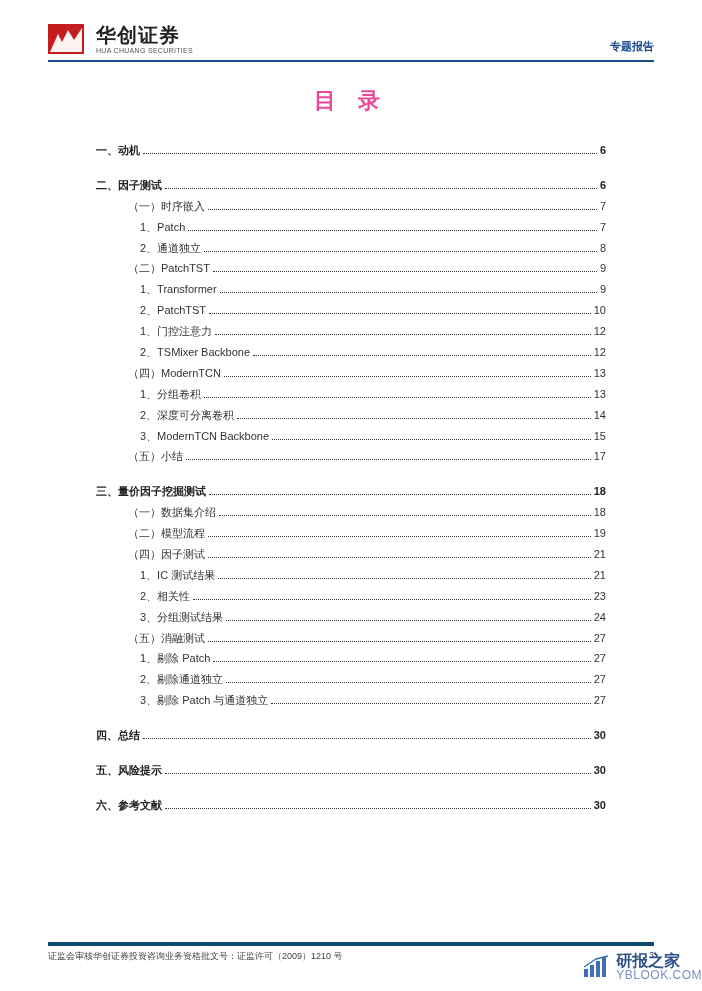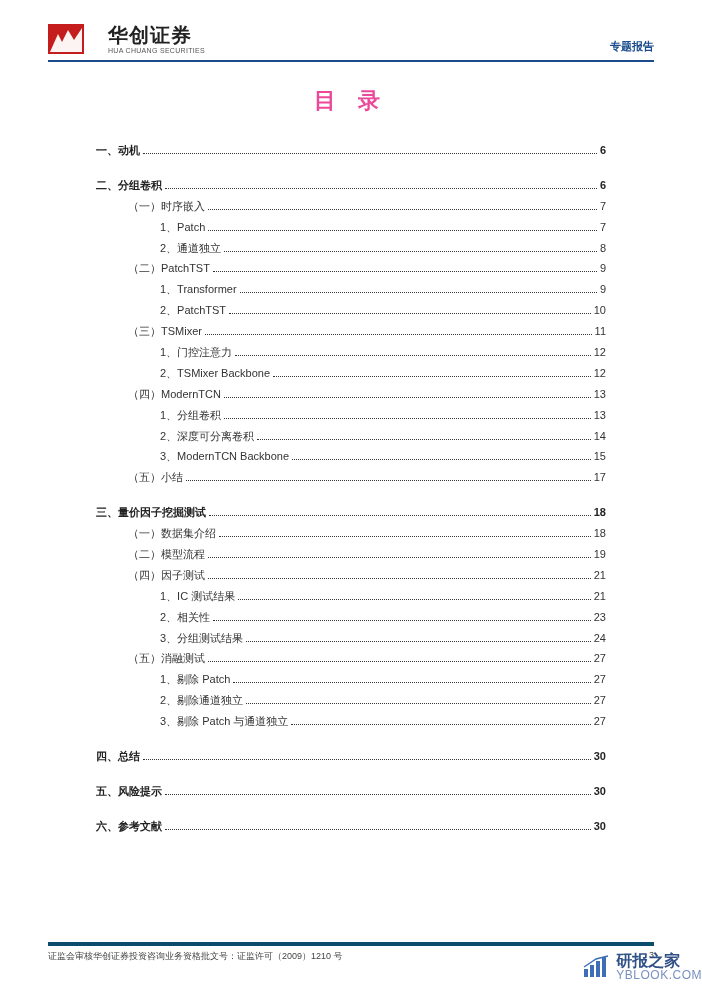--- a/index.html
+++ b/index.html
@@ -1,30 +1,30 @@
 <!DOCTYPE html>
 <html><head>
 <meta charset="utf-8">
 <style>
   * { box-sizing: border-box; margin: 0; padding: 0; }
   html, body { width: 702px; height: 991px; background: #fff; font-family: "Microsoft YaHei", "SimSun", sans-serif; color: #333; }
   .page { position: relative; width: 702px; height: 991px; padding: 24px 48px 40px 48px; }
   .header { display: flex; justify-content: space-between; align-items: flex-end; border-bottom: 2px solid #1a4b8c; padding-bottom: 6px; margin-bottom: 24px; }
-  .logo { display: flex; align-items: flex-end; gap: 24px; }
+  .logo { display: flex; align-items: flex-end; gap: 12px; }
   .logo-mark { width: 36px; height: 30px; }
   .logo-text { display: flex; flex-direction: column; line-height: 1; }
   .logo-cn { font-size: 20px; font-weight: 700; color: #222; letter-spacing: 1px; font-family: "SimHei","Microsoft YaHei",sans-serif; }
   .logo-en { font-size: 7px; color: #555; letter-spacing: 0.3px; margin-top: 2px; }
   .doc-type { font-size: 11px; color: #1a4b8c; font-weight: 600; }
   .toc-title { text-align: center; font-size: 22px; font-weight: 700; color: #ec4899; letter-spacing: 8px; margin: 8px 0 24px 0; font-family: "SimHei","Microsoft YaHei",sans-serif; }
   .toc { padding: 0 48px; }
   .toc-row { display: flex; align-items: baseline; font-size: 11px; line-height: 1.9; white-space: nowrap; }
   .toc-row.level-0 { font-weight: 700; color: #222; margin-top: 14px; }
   .toc-row.level-1 { margin-left: 32px; text-align: center; }
-  .toc-row.level-2 { margin-left: 64px; }
+  .toc-row.level-2 { margin-left: 44px; }
   .toc-label { flex: 0 0 auto; }
   .toc-dots { flex: 1 1 auto; border-bottom: 1.2px dotted #333; margin: 0 3px 3px 3px; min-width: 10px; }
   .toc-row.level-0 .toc-dots { border-bottom-width: 1.5px; }
   .toc-page { flex: 0 0 auto; }
   .footer { position: absolute; left: 48px; right: 48px; bottom: 28px; border-top: 4px solid #0c4a6e; font-size: 9px; color: #444; padding-top: 4px; display: flex; justify-content: space-between; }
   .watermark { position: absolute; right: 0; bottom: 10px; display: flex; align-items: center; gap: 6px; opacity: 0.9; }
   .wm-icon { width: 28px; height: 24px; }
   .wm-text { display: flex; flex-direction: column; line-height: 1; font-family: "Microsoft YaHei", sans-serif; }
   .wm-cn { font-size: 16px; font-weight: 600; color: #1a3f7a; }
   .wm-en { font-size: 12px; color: #6a84b8; letter-spacing: 0.5px; }
@@ -50,21 +50,21 @@
 
   <div class="toc-title">目 录</div>
 
   <div class="toc" id="toc">
       <div class="toc-row level-0">
         <span class="toc-label">一、动机</span>
         <span class="toc-dots"></span>
         <span class="toc-page">6</span>
       </div>
       <div class="toc-row level-0">
-        <span class="toc-label">二、分组卷积</span>
+        <span class="toc-label">二、因子测试</span>
         <span class="toc-dots"></span>
         <span class="toc-page">6</span>
       </div>
       <div class="toc-row level-1">
         <span class="toc-label">（一）时序嵌入</span>
         <span class="toc-dots"></span>
         <span class="toc-page">7</span>
       </div>
       <div class="toc-row level-2">
         <span class="toc-label">1、Patch</span>
@@ -83,25 +83,20 @@
       </div>
       <div class="toc-row level-2">
         <span class="toc-label">1、Transformer</span>
         <span class="toc-dots"></span>
         <span class="toc-page">9</span>
       </div>
       <div class="toc-row level-2">
         <span class="toc-label">2、PatchTST</span>
         <span class="toc-dots"></span>
         <span class="toc-page">10</span>
-      </div>
-      <div class="toc-row level-1">
-        <span class="toc-label">（三）TSMixer</span>
-        <span class="toc-dots"></span>
-        <span class="toc-page">11</span>
       </div>
       <div class="toc-row level-2">
         <span class="toc-label">1、门控注意力</span>
         <span class="toc-dots"></span>
         <span class="toc-page">12</span>
       </div>
       <div class="toc-row level-2">
         <span class="toc-label">2、TSMixer Backbone</span>
         <span class="toc-dots"></span>
         <span class="toc-page">12</span>

